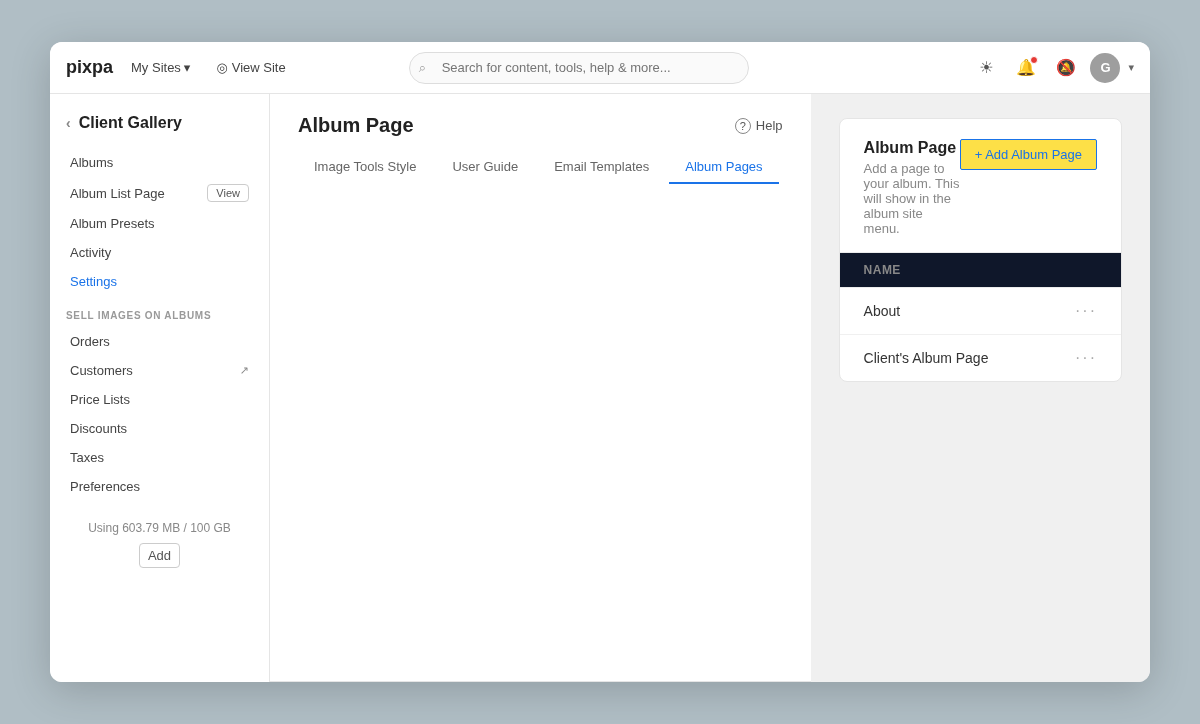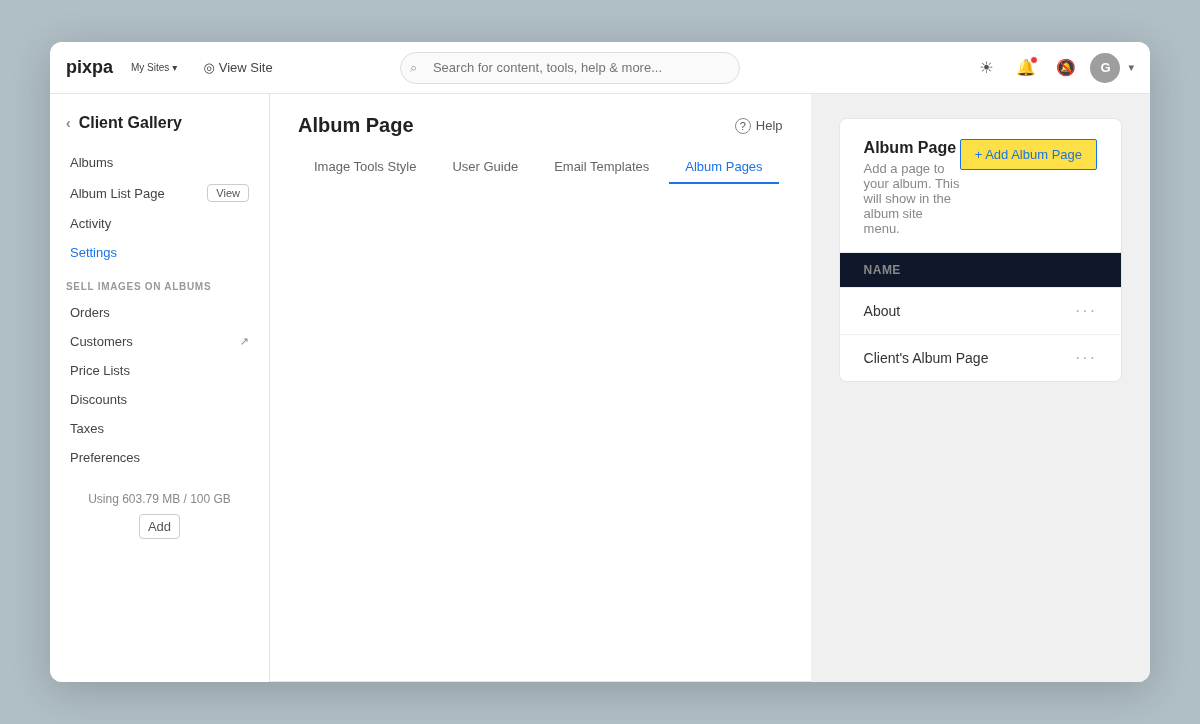--- a/index.html
+++ b/index.html
@@ -35,21 +35,21 @@
     .topbar-logo {
       font-weight: 700;
       font-size: 18px;
       color: #222;
       margin-right: 4px;
     }
     .topbar-mysites {
       display: flex;
       align-items: center;
       gap: 3px;
-      font-size: 10px;
+      font-size: 13px;
       color: #444;
       cursor: pointer;
       padding: 4px 6px;
       border-radius: 4px;
       text-align: center;
     }
     .topbar-viewsite {
       display: flex;
       align-items: center;
       gap: 4px;
@@ -373,20 +373,23 @@
       </div>
 
       <div class="sidebar-nav-item">
         <span>Albums</span>
       </div>
       <div class="sidebar-nav-item">
         <span>Album List Page</span>
         <button class="view-btn">View</button>
       </div>
       <div class="sidebar-nav-item">
+        <span>Album Presets</span>
+      </div>
+      <div class="sidebar-nav-item">
         <span>Activity</span>
       </div>
       <div class="sidebar-nav-item active">
         <span>Settings</span>
       </div>
 
       <div class="sidebar-section-label">Sell Images on Albums</div>
 
       <div class="sidebar-nav-item">
         <span>Orders</span>

